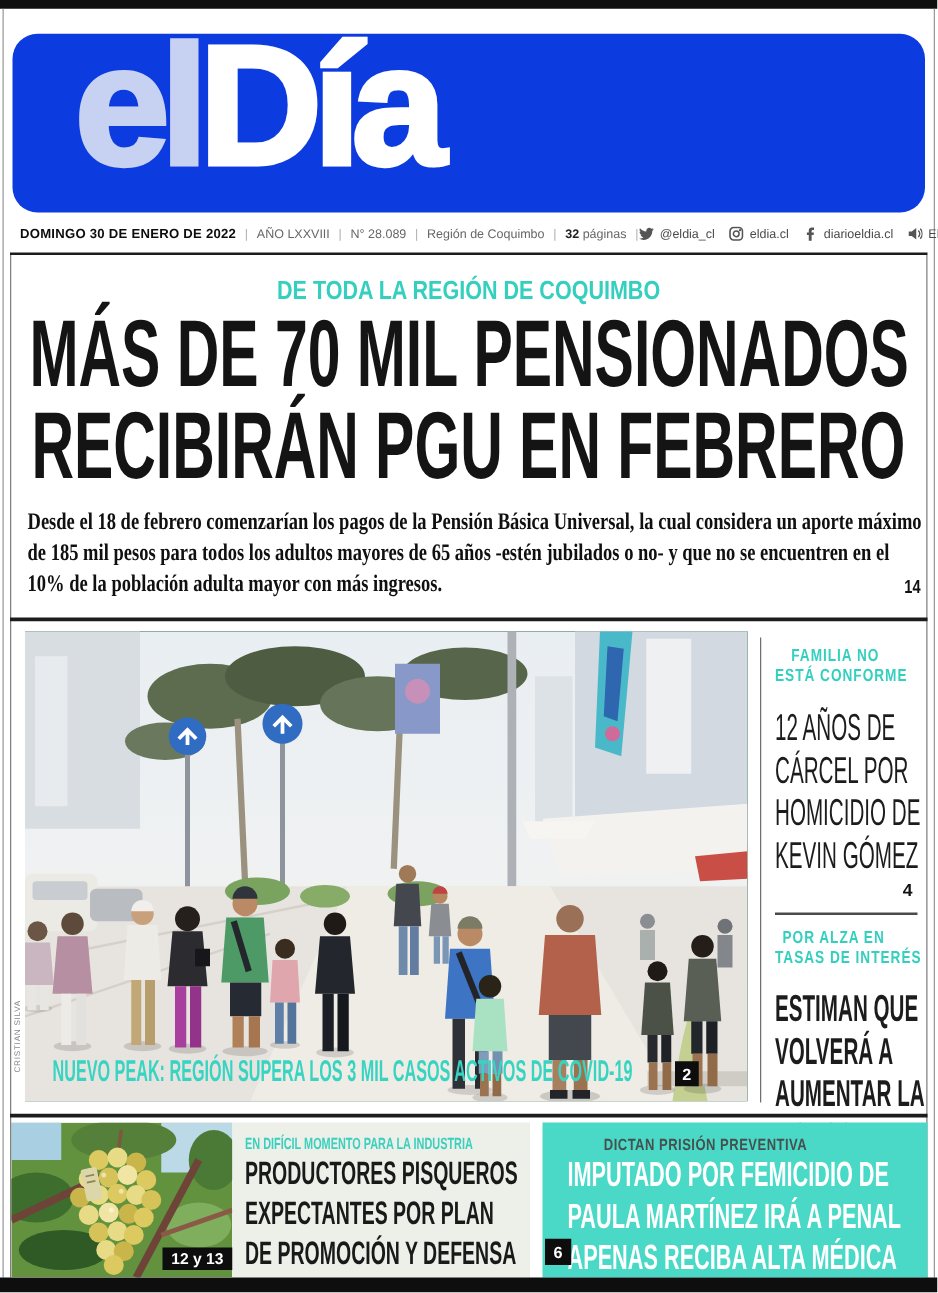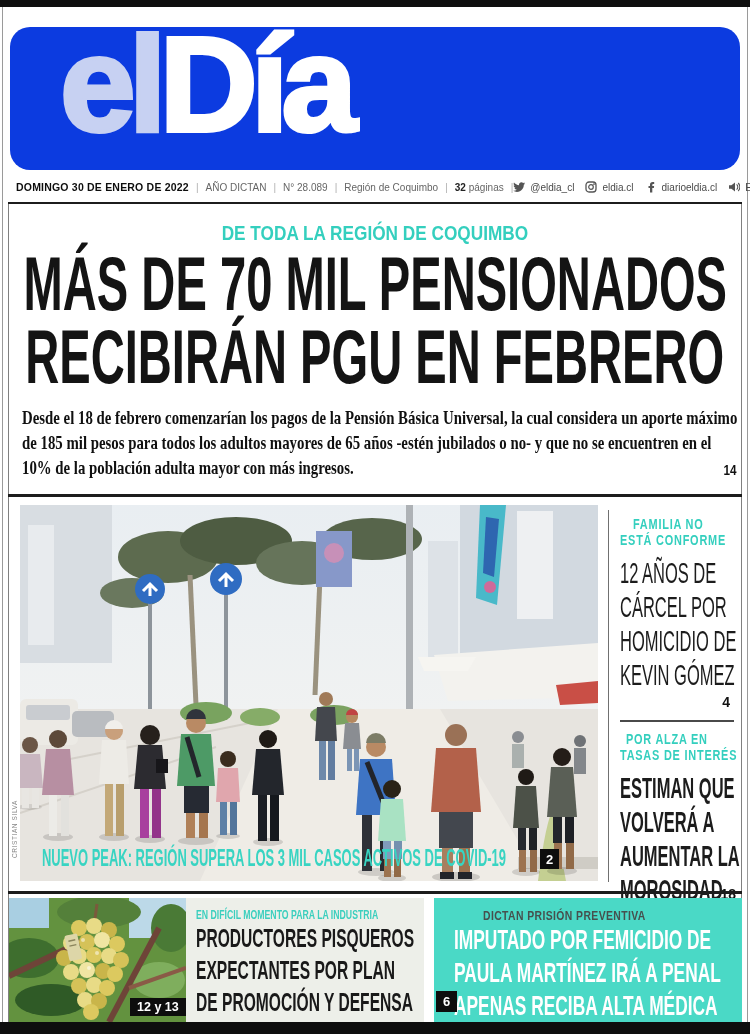--- a/index.html
+++ b/index.html
@@ -57,21 +57,21 @@
     font-weight:bold;font-size:13px;width:19px;height:20px;display:flex;align-items:center;justify-content:center;}
   .credit{position:absolute;left:11px;top:858px;transform:rotate(-90deg);transform-origin:0 0;
     font-size:6.5px;color:#888;letter-spacing:.6px;white-space:nowrap;}
 
   .vdiv{position:absolute;left:608px;top:510px;height:372px;width:1px;background:#707070;}
 
   
   .sidebar{position:absolute;left:620px;top:516px;width:116px;}
   .sb-kicker{color:#34cfbe;font-weight:bold;font-size:14px;line-height:16px;letter-spacing:1px;white-space:nowrap;text-align:center;}
   .sb-kicker span{display:inline-block;transform:scaleX(.78);transform-origin:0 50%;}
-  .sb-head{margin-top:8px;color:#1c1c1c;position:relative;}
+  .sb-head{margin-top:18px;color:#1c1c1c;position:relative;}
   .sb-line{font-size:30px;line-height:34px;white-space:nowrap;}
   .sb-line span{display:inline-block;transform:scaleX(.55);transform-origin:0 50%;}
   .sb-light .sb-line{font-weight:400;}
   .sb-bold .sb-line{font-weight:700;}
   .sb-page{text-align:right;font-weight:bold;font-size:14px;margin-top:2px;padding-right:6px;color:#111;}
   .sb-page-abs{position:absolute;right:0;bottom:5px;font-weight:bold;font-size:14px;color:#111;}
   .sb-div{border-top:2px solid #4a4a4a;margin:10px 0 9px;width:114px;}
 
   
   .grapes{position:absolute;left:9px;top:898px;width:177px;height:124px;overflow:hidden;}
@@ -101,21 +101,21 @@
   <div class="edge edge-r"></div>
 
   <div class="masthead">
     <div class="logo"><span class="el">el</span><span class="dia">Día</span></div>
   </div>
 
   <div class="dateline">
     <div class="dl-left">
       <span class="dl-date">DOMINGO 30 DE ENERO DE 2022</span>
       <span class="dl-sep">|</span>
-      <span>AÑO DICTAN</span>
+      <span>AÑO LXXVIII</span>
       <span class="dl-sep">|</span>
       <span>N° 28.089</span>
       <span class="dl-sep">|</span>
       <span>Región de Coquimbo</span>
       <span class="dl-sep">|</span>
       <span><span class="dl-bold">32</span> <span>páginas</span></span>
       <span class="dl-sep">|</span>
     </div>
     <div class="dl-right">
       <svg class="icon" viewBox="0 0 11 9">

